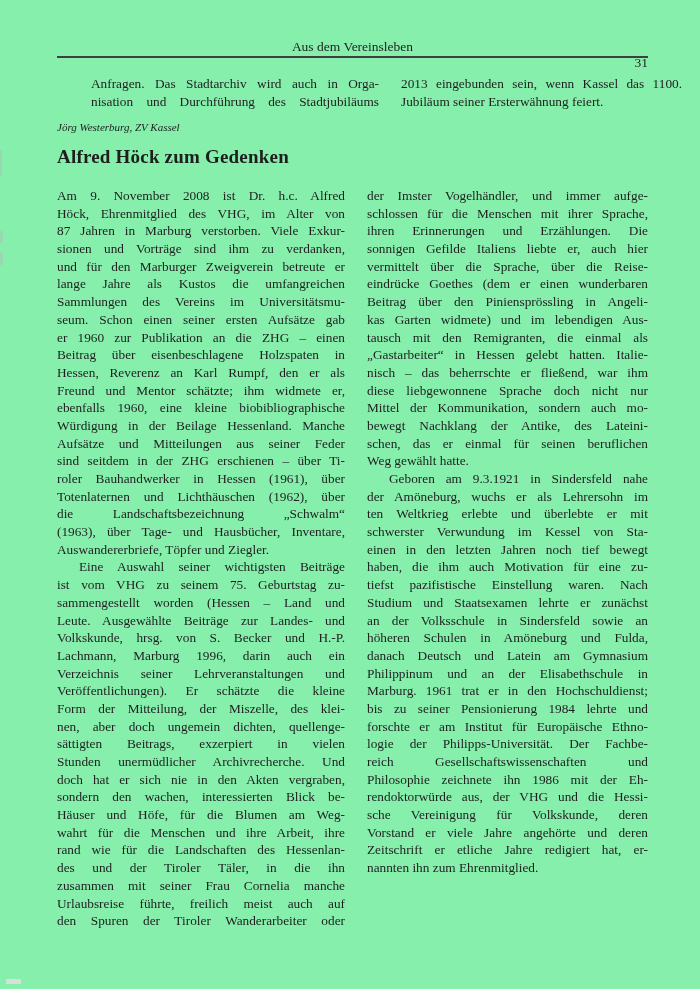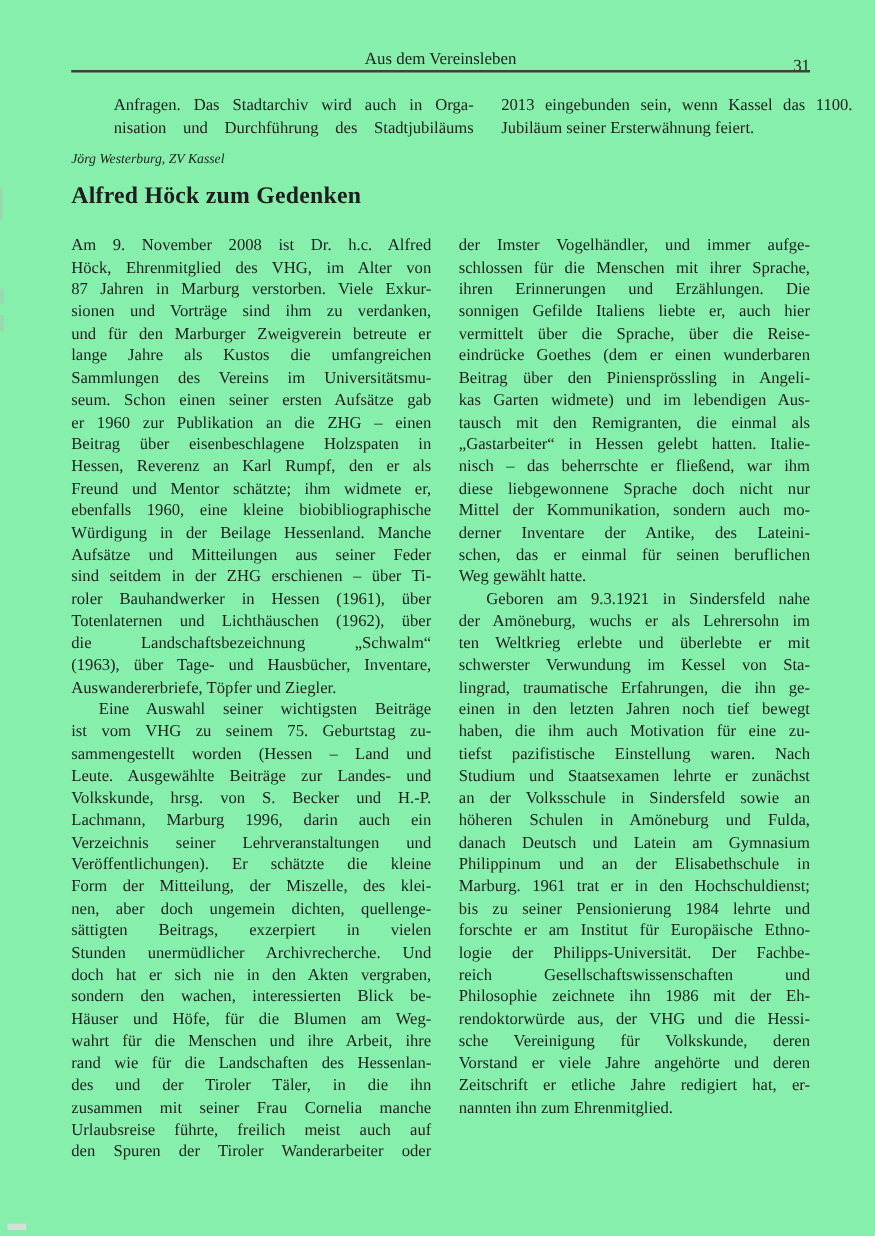--- a/index.html
+++ b/index.html
@@ -26,21 +26,21 @@
     font-size: 13.5px;
     line-height: 16px;
   }
   .rh-title {
     display: block;
     text-align: center;
   }
   .rh-page {
     position: absolute;
     right: 0;
-    top: 6px;
+    top: 16px;
   }
   .head-rule {
     position: absolute;
     top: 56px;
     left: 57px;
     width: 591px;
     height: 2px;
     background: #3f3f3f;
   }
   
@@ -180,28 +180,27 @@
         <div class="line">sonnigen Gefilde Italiens liebte er, auch hier</div>
         <div class="line">vermittelt über die Sprache, über die Reise-</div>
         <div class="line">eindrücke Goethes (dem er einen wunderbaren</div>
         <div class="line">Beitrag über den Piniensprössling in Angeli-</div>
         <div class="line">kas Garten widmete) und im lebendigen Aus-</div>
         <div class="line">tausch mit den Remigranten, die einmal als</div>
         <div class="line">„Gastarbeiter“ in Hessen gelebt hatten. Italie-</div>
         <div class="line">nisch – das beherrschte er fließend, war ihm</div>
         <div class="line">diese liebgewonnene Sprache doch nicht nur</div>
         <div class="line">Mittel der Kommunikation, sondern auch mo-</div>
-        <div class="line">derner Inventare der Antike, des Lateini-</div>
+        <div class="line">bewegt Nachklang der Antike, des Lateini-</div>
         <div class="line">schen, das er einmal für seinen beruflichen</div>
         <div class="line end">Weg gewählt hatte.</div>
         <div class="line indent">Geboren am 9.3.1921 in Sindersfeld nahe</div>
         <div class="line">der Amöneburg, wuchs er als Lehrersohn im</div>
         <div class="line">ten Weltkrieg erlebte und überlebte er mit</div>
         <div class="line">schwerster Verwundung im Kessel von Sta-</div>
-        <div class="line">lingrad, traumatische Erfahrungen, die ihn ge-</div>
         <div class="line">einen in den letzten Jahren noch tief bewegt</div>
         <div class="line">haben, die ihm auch Motivation für eine zu-</div>
         <div class="line">tiefst pazifistische Einstellung waren. Nach</div>
         <div class="line">Studium und Staatsexamen lehrte er zunächst</div>
         <div class="line">an der Volksschule in Sindersfeld sowie an</div>
         <div class="line">höheren Schulen in Amöneburg und Fulda,</div>
         <div class="line">danach Deutsch und Latein am Gymnasium</div>
         <div class="line">Philippinum und an der Elisabethschule in</div>
         <div class="line">Marburg. 1961 trat er in den Hochschuldienst;</div>
         <div class="line">bis zu seiner Pensionierung 1984 lehrte und</div>

